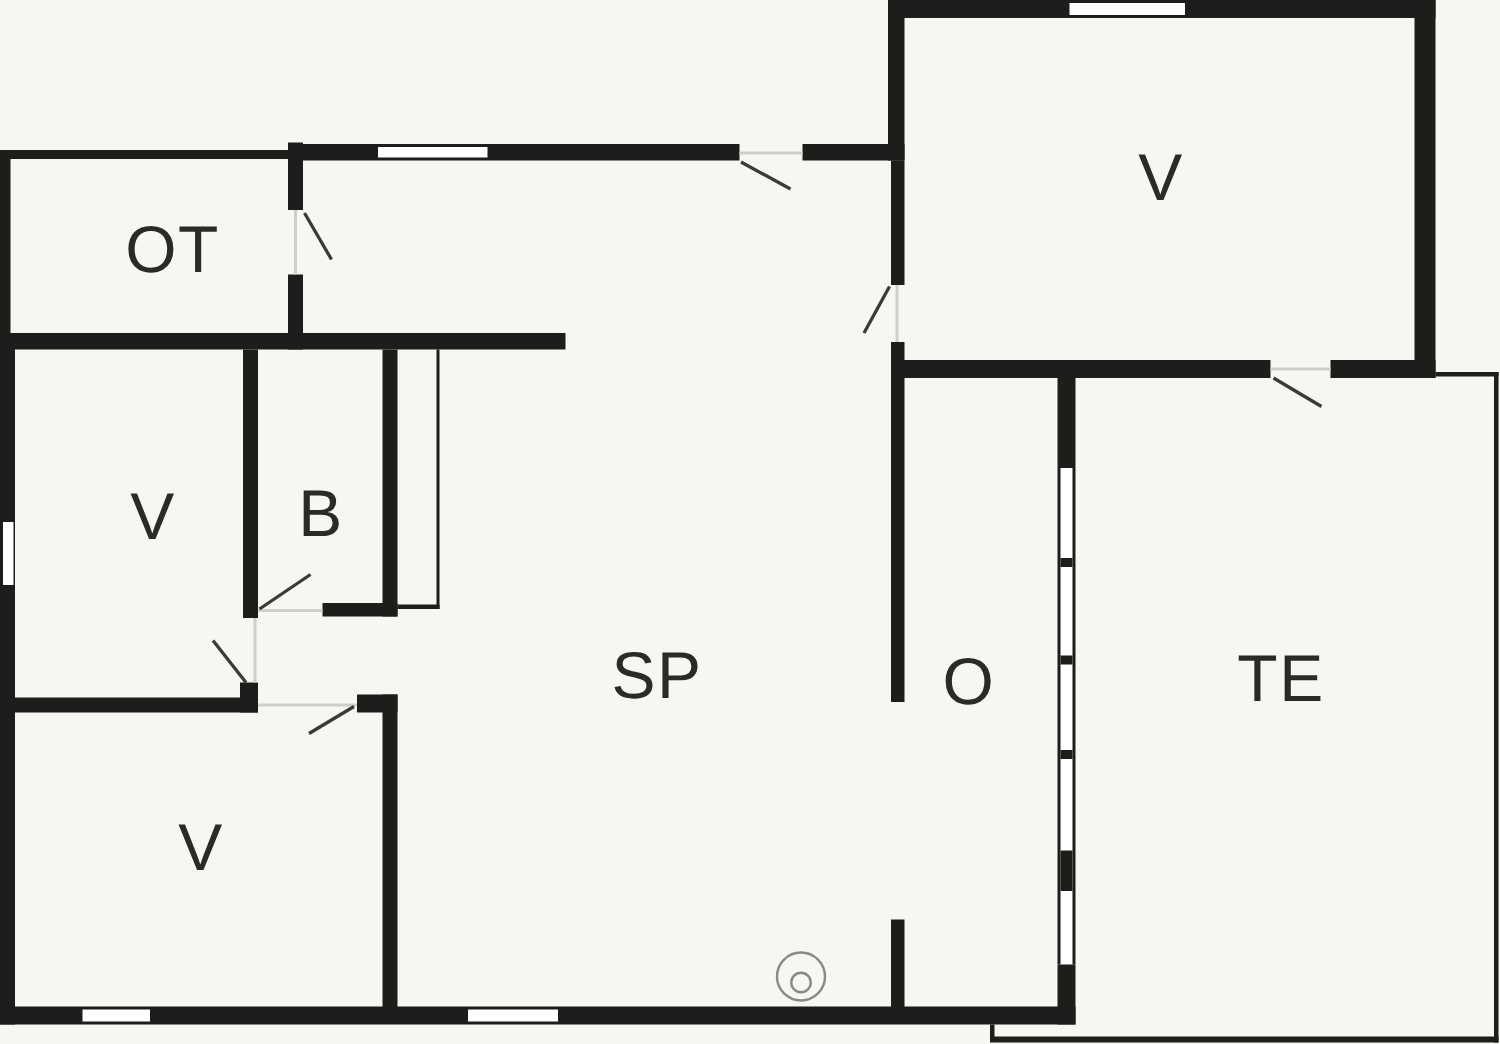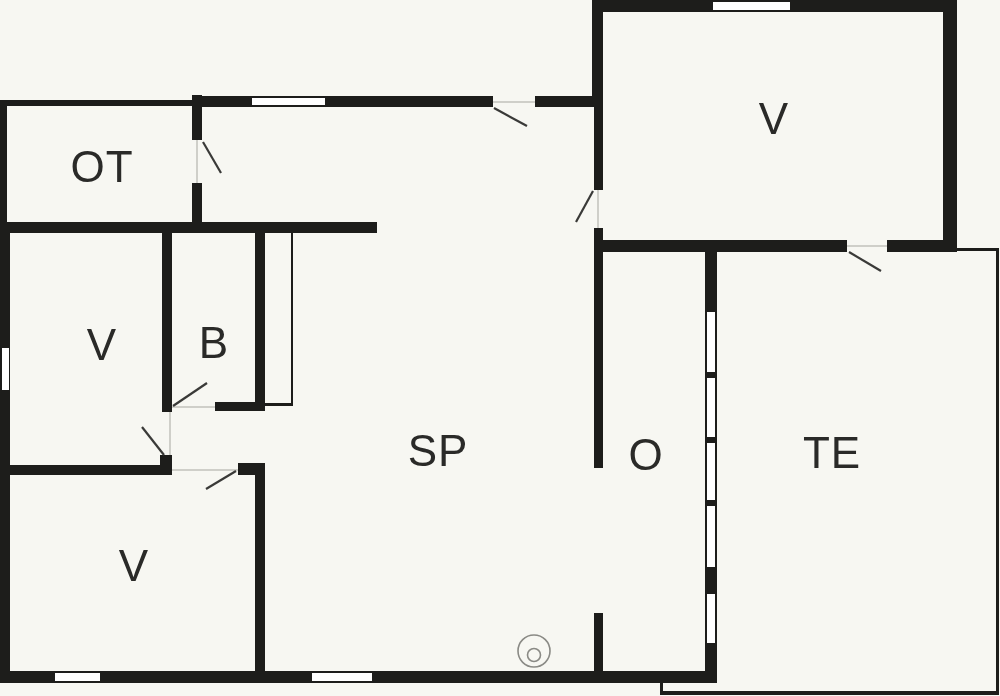--- a/index.html
+++ b/index.html
@@ -106,22 +106,22 @@
     <line x1="494" y1="108" x2="527" y2="126" stroke="#3a3a38" stroke-width="2.2"></line>
     <line x1="593" y1="191" x2="576" y2="222" stroke="#3a3a38" stroke-width="2.2"></line>
     <line x1="849" y1="252" x2="881" y2="271" stroke="#3a3a38" stroke-width="2.2"></line>
     <line x1="173" y1="406" x2="207" y2="383" stroke="#3a3a38" stroke-width="2.2"></line>
     <line x1="164" y1="455" x2="142" y2="427" stroke="#3a3a38" stroke-width="2.2"></line>
     <line x1="236" y1="471" x2="206" y2="489" stroke="#3a3a38" stroke-width="2.2"></line>
     <circle cx="534" cy="651" r="16" fill="none" stroke="#8a8a85" stroke-width="1.6"></circle>
     <circle cx="534" cy="655" r="6.5" fill="none" stroke="#8a8a85" stroke-width="1.6"></circle>
   </svg>
 
-  <div class="label" style="left:102px;top:167px">OT</div>
+  <div class="label" style="left:115px;top:167px">OT</div>
   <div class="label" style="left:102px;top:345px">V</div>
   <div class="label" style="left:214px;top:343px">B</div>
   <div class="label" style="left:134px;top:566px">V</div>
   <div class="label" style="left:438px;top:451px">SP</div>
   <div class="label" style="left:774px;top:119px">V</div>
   <div class="label" style="left:646px;top:455px">O</div>
-  <div class="label" style="left:832px;top:453px">TE</div>
+  <div class="label" style="left:854px;top:453px">TE</div>
 
 </div>
 
 </body></html>

